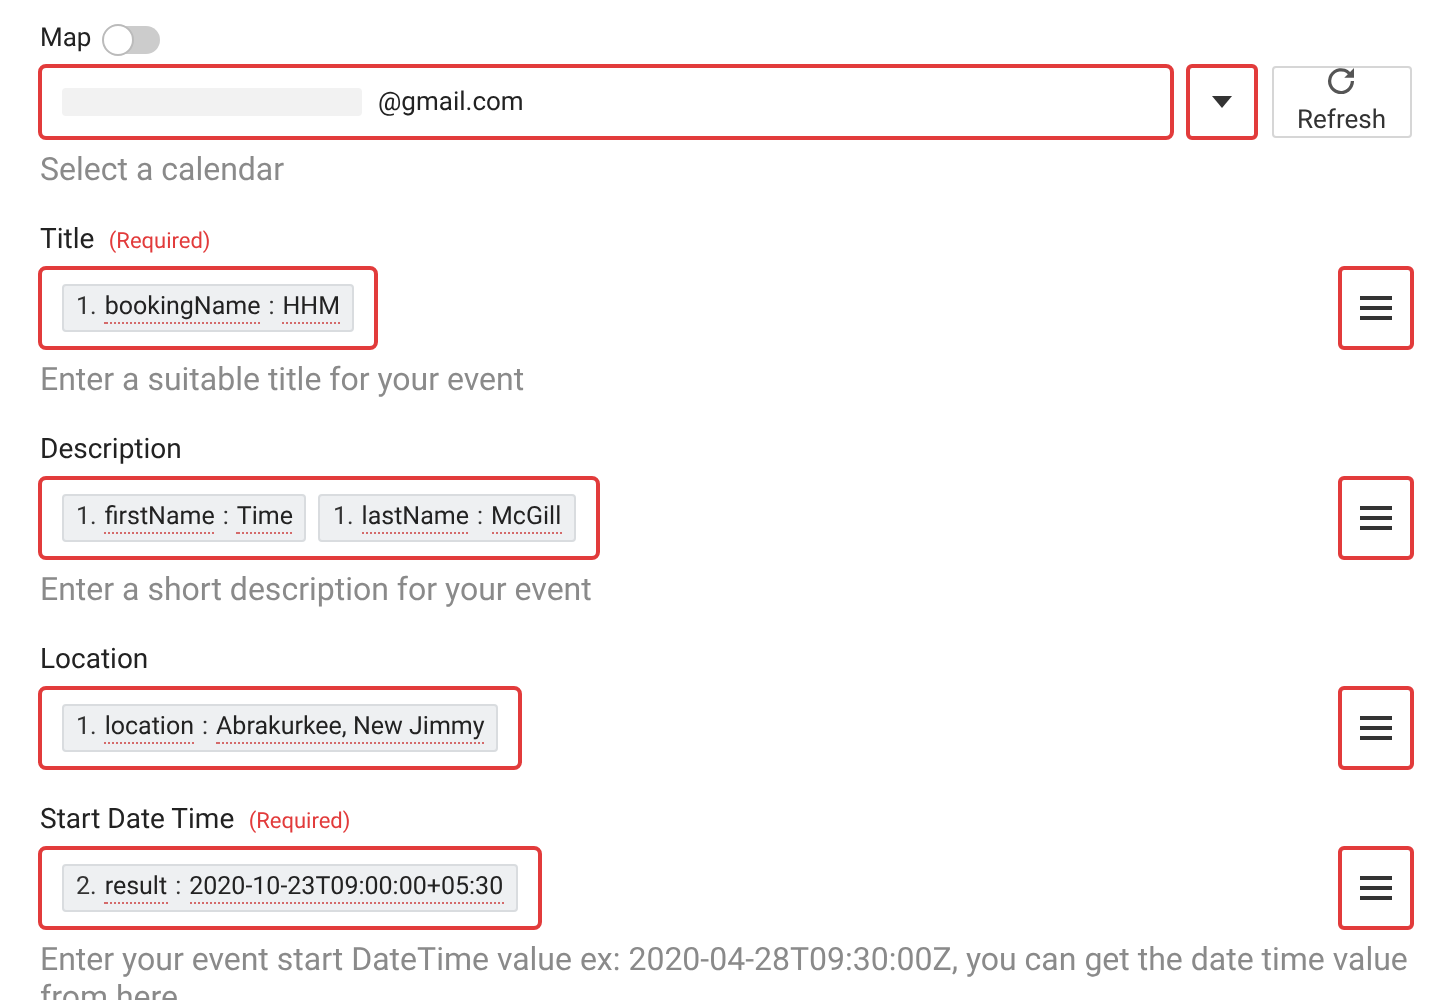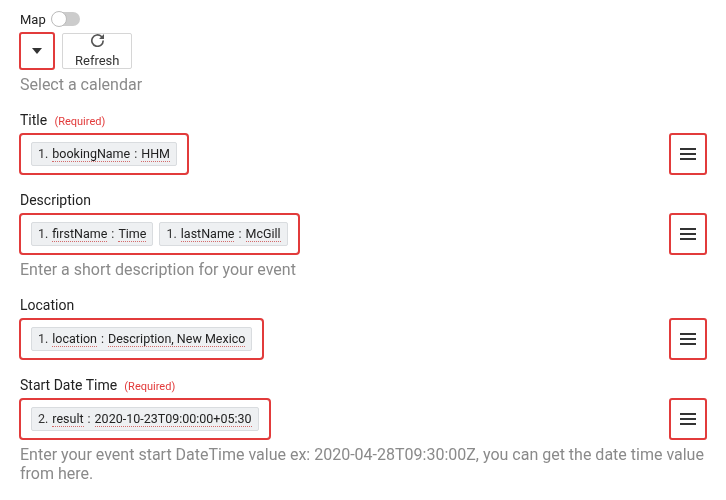--- a/index.html
+++ b/index.html
@@ -13,21 +13,21 @@
   }
   .field-block { margin-bottom: 18px; }
   .label-row {
     display: flex;
     align-items: center;
     justify-content: space-between;
     margin-bottom: 6px;
   }
   .field-label { font-size: 14px; color: #222; }
   .required { color: #e23b3b; font-size: 11px; margin-left: 4px; }
-  .map-toggle-wrap { display: flex; align-items: flex-start; gap: 6px; }
+  .map-toggle-wrap { display: flex; align-items: flex-end; gap: 6px; }
   .toggle {
     width: 28px; height: 14px; background: #ccc; border-radius: 7px;
     position: relative; display: inline-block;
   }
   .toggle::after {
     content: ""; position: absolute; width: 14px; height: 14px;
     background: #fff; border: 1px solid #bbb; border-radius: 50%;
     top: -1px; left: -1px;
   }
   .input-row { display: flex; align-items: stretch; gap: 8px; }
@@ -73,20 +73,24 @@
 <body>
 
 <div class="field-block">
   <div class="label-row">
     <div class="map-toggle-wrap">
       <span class="field-label" style="font-size:13px;">Map</span>
       <span class="toggle"></span>
     </div>
   </div>
   <div class="input-row">
+    <div class="main-input highlight-red">
+      <span class="redacted"></span>
+      <span class="email-tail">@gmail.com</span>
+    </div>
     <div class="dropdown-btn highlight-red">
       <svg width="10" height="6" viewBox="0 0 10 6">
           <path d="M0 0 L5 6 L10 0 Z" fill="#333"></path>
         </svg>
     </div>
     <div class="refresh-btn">
       <svg width="13" height="13" viewBox="0 0 16 16">
         <path d="M13.6 2.4A8 8 0 1 0 16 8h-2a6 6 0 1 1-1.8-4.2L10 6h6V0z" fill="#555"></path>
       </svg>
       <span>Refresh</span>
@@ -113,20 +117,21 @@
     </div>
     <div style="flex:1;"></div>
     <div class="lines-btn highlight-red">
       <svg width="16" height="12" viewBox="0 0 16 12">
         <rect x="0" y="0" width="16" height="2" fill="#333"></rect>
           <rect x="0" y="5" width="16" height="2" fill="#333"></rect>
           <rect x="0" y="10" width="16" height="2" fill="#333"></rect>
       </svg>
     </div>
   </div>
+  <div class="helper">Enter a suitable title for your event</div>
 </div>
 
 <div class="field-block">
   <div class="label-row">
     <span class="field-label">Description</span>
   </div>
   <div class="input-row">
     <div class="main-input highlight-red" style="flex:0 0 auto;width:auto;max-width:360px;">
       <span class="token">
         <span class="idx">1.</span>
@@ -156,21 +161,21 @@
 <div class="field-block">
   <div class="label-row">
     <span class="field-label">Location</span>
   </div>
   <div class="input-row">
     <div class="main-input highlight-red" style="flex:0 0 auto;width:auto;max-width:310px;">
       <span class="token">
         <span class="idx">1.</span>
         <span class="key">location</span>
         <span class="sep">:</span>
-        <span class="val">Description, New Mexico</span>
+        <span class="val">Abrakurkee, New Jimmy</span>
       </span>
     </div>
     <div style="flex:1;"></div>
     <div class="lines-btn highlight-red">
       <svg width="16" height="12" viewBox="0 0 16 12">
         <rect x="0" y="0" width="16" height="2" fill="#333"></rect>
           <rect x="0" y="5" width="16" height="2" fill="#333"></rect>
           <rect x="0" y="10" width="16" height="2" fill="#333"></rect>
       </svg>
     </div>

